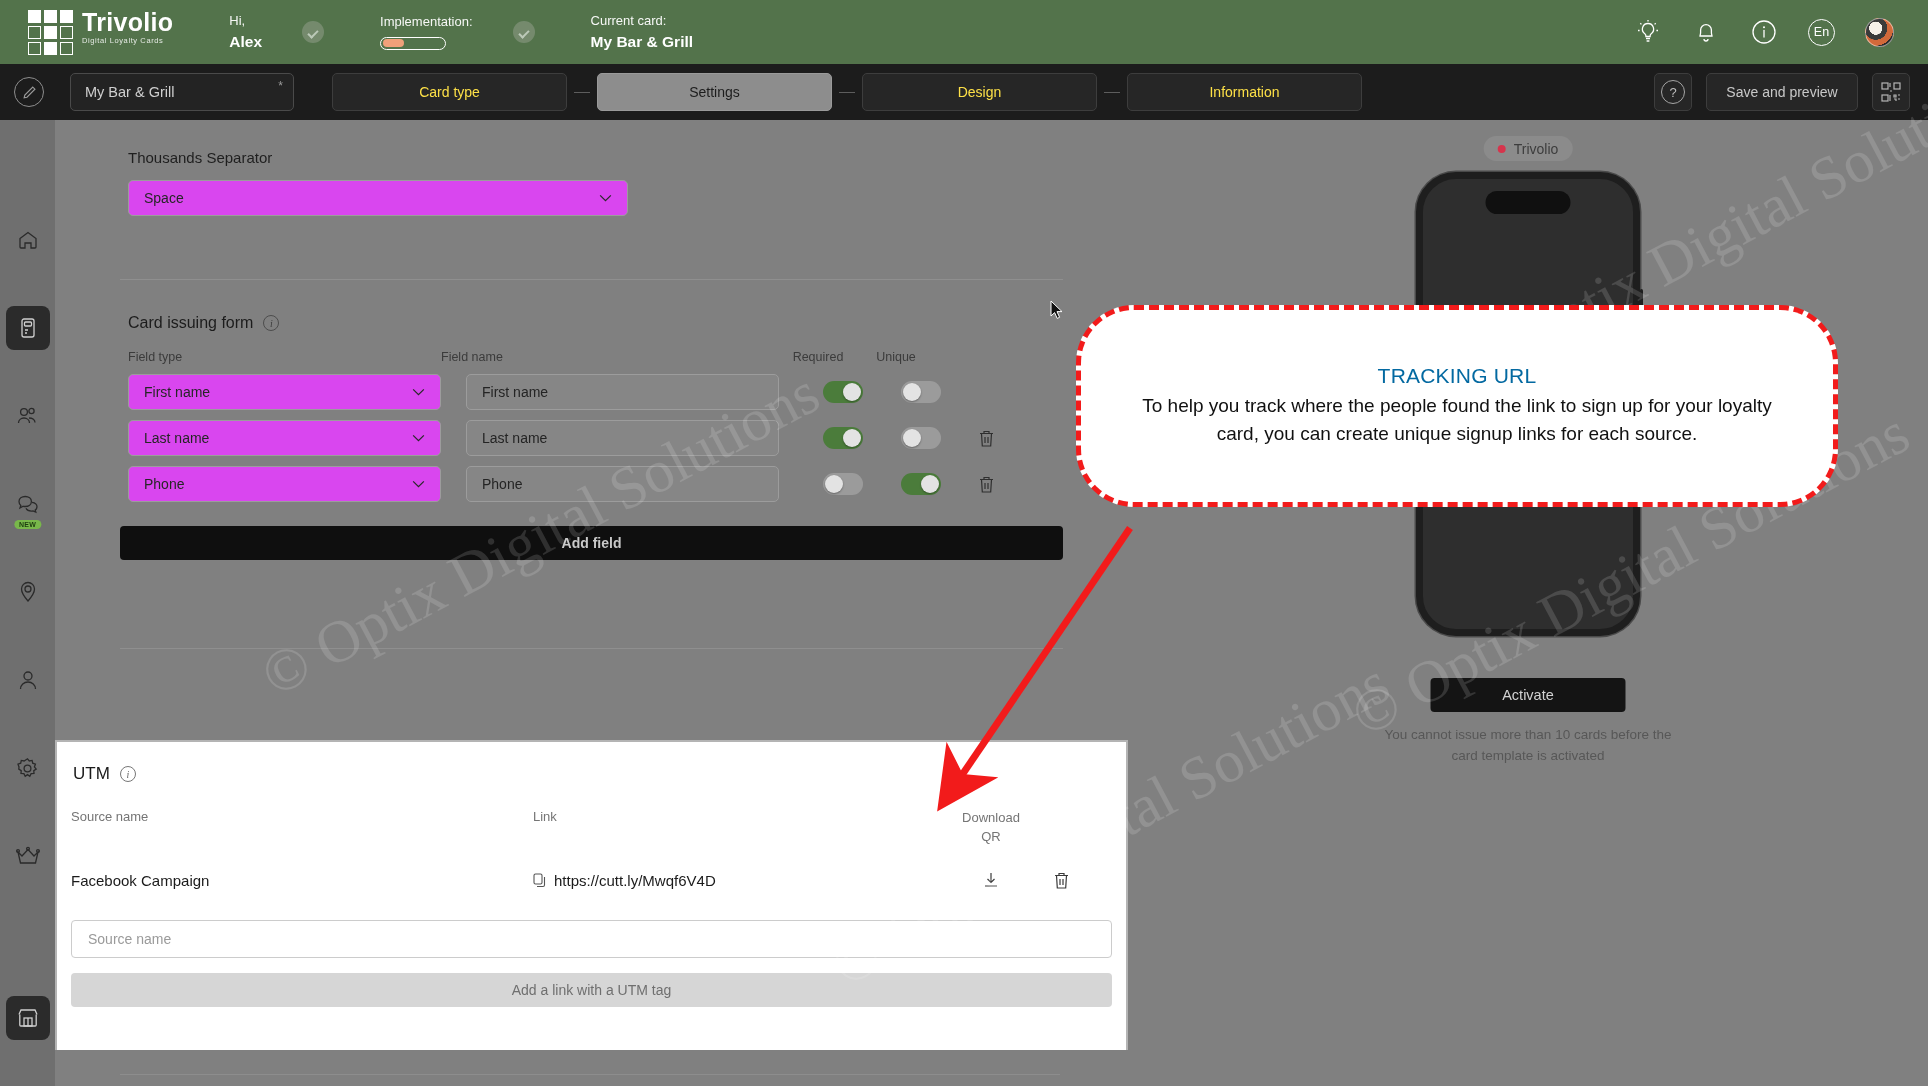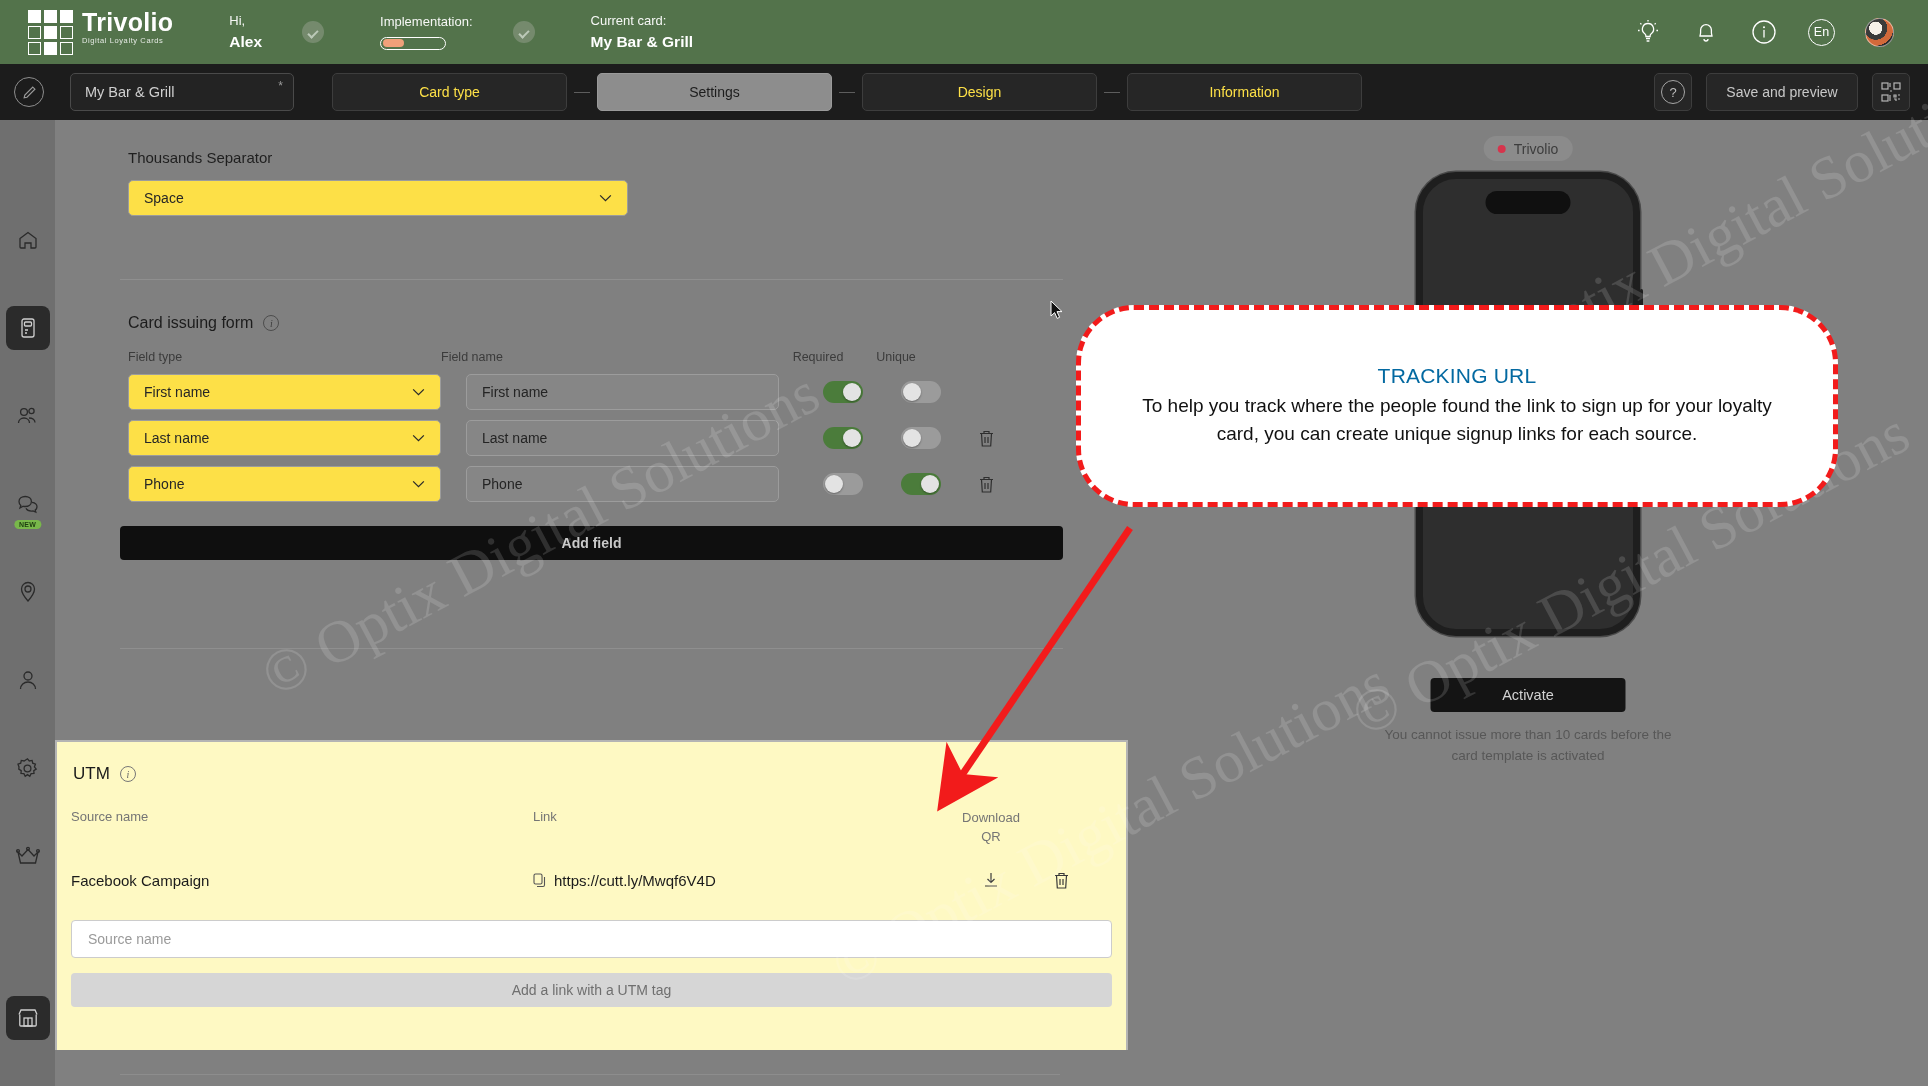--- a/index.html
+++ b/index.html
@@ -123,21 +123,21 @@
     background: #808080;
   }
   .pad { padding: 0 65px; margin-left: 8px; }
   .sep { height: 1px; background: #8f8f8f; margin: 0 65px; }
 
   .row2 { display: flex; gap: 28px; padding-top: 29px; }
   .fcol { width: 500px; }
   .flabel { font-size: 15px; color: #1f1f1f; margin-bottom: 14px; }
   .select {
     height: 36px; border: 1px solid #9c9c9c; border-radius: 5px;
-    background: #fde047; display:flex; align-items:center; padding: 16px 15px;
+    background: #d946ef; display:flex; align-items:center; padding: 16px 15px;
     color: #262626; font-size: 14px; justify-content: space-between;
   }
   .chev { width:13px; height:8px; }
 
   .sec-title { display:flex; align-items:center; gap:10px; font-size:16px; color:#1c1c1c; }
   .i-circle {
     width: 16px; height: 16px; border: 1.1px solid #4d4d4d; border-radius: 50%;
     display:flex; align-items:center; justify-content:center;
     font-size: 10px; color: #3d3d3d; font-style: italic; font-family: "Liberation Serif", serif;
   }
@@ -170,21 +170,21 @@
 
   .addfield {
     margin: 24px 65px 16px; height: 34px; background: #0f0f0f; border-radius: 4px;
     display:flex; align-items:center; justify-content:center;
     color: #c9c9c9; font-size: 14px; font-weight: bold;
   }
 
   
   .utm-card {
     position: absolute; left: 55px; top: 740px; width: 1073px; height: 310px;
-    background: #fef9c3; border-left: 2px solid #b4b4b4; border-right: 2px solid #b4b4b4;
+    background: #ffffff; border-left: 2px solid #b4b4b4; border-right: 2px solid #b4b4b4;
     border-top: 2px solid #b4b4b4; padding: 22px 14px 0 14px;
   }
   .utm-head { display:flex; align-items:center; gap:10px; font-size: 17px; color:#1a1a1a; padding-left: 2px; }
   .utm-i {
     width: 16px; height: 16px; border: 1.1px solid #777; border-radius: 50%;
     display:flex; align-items:center; justify-content:center;
     font-size: 10px; color: #666; font-style: italic; font-family: "Liberation Serif", serif;
   }
   .utm-cols { display:flex; margin-top: 25px; font-size: 13px; color: #757575; }
   .uc-src { width: 462px; }

